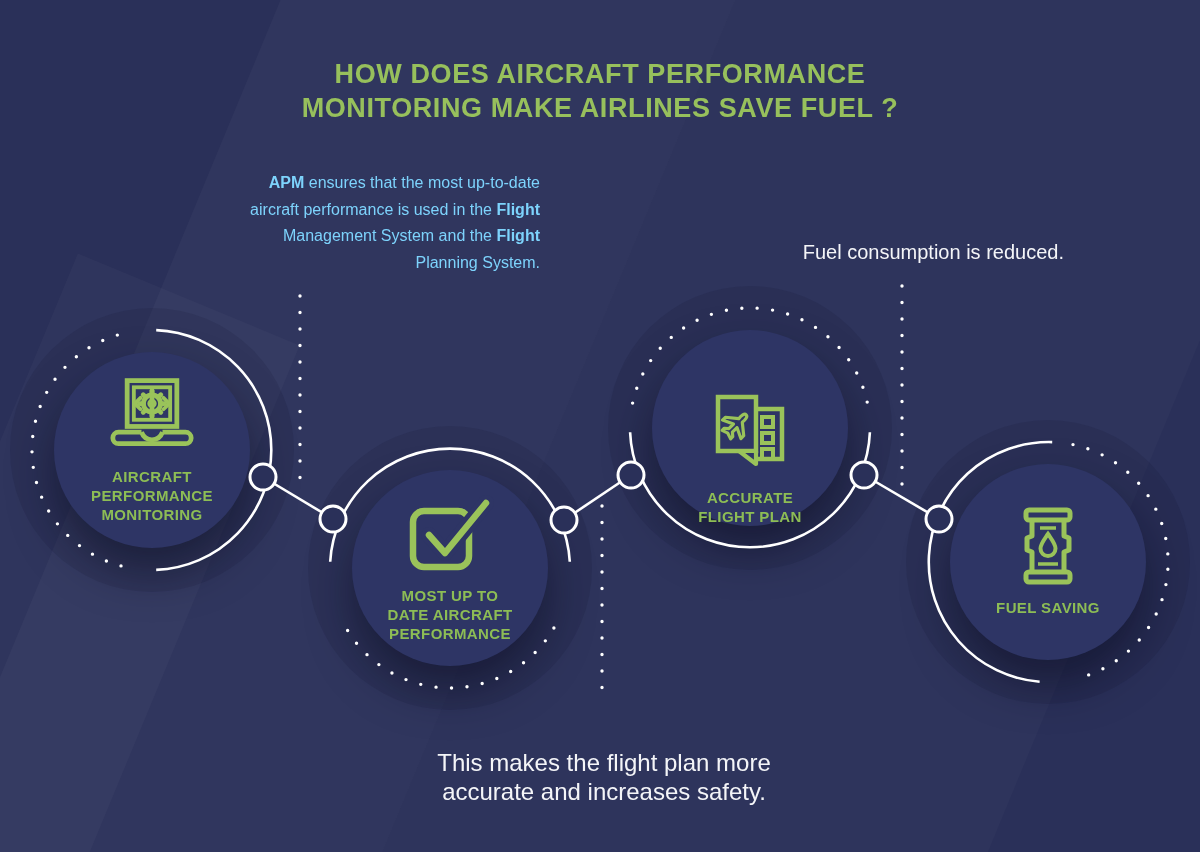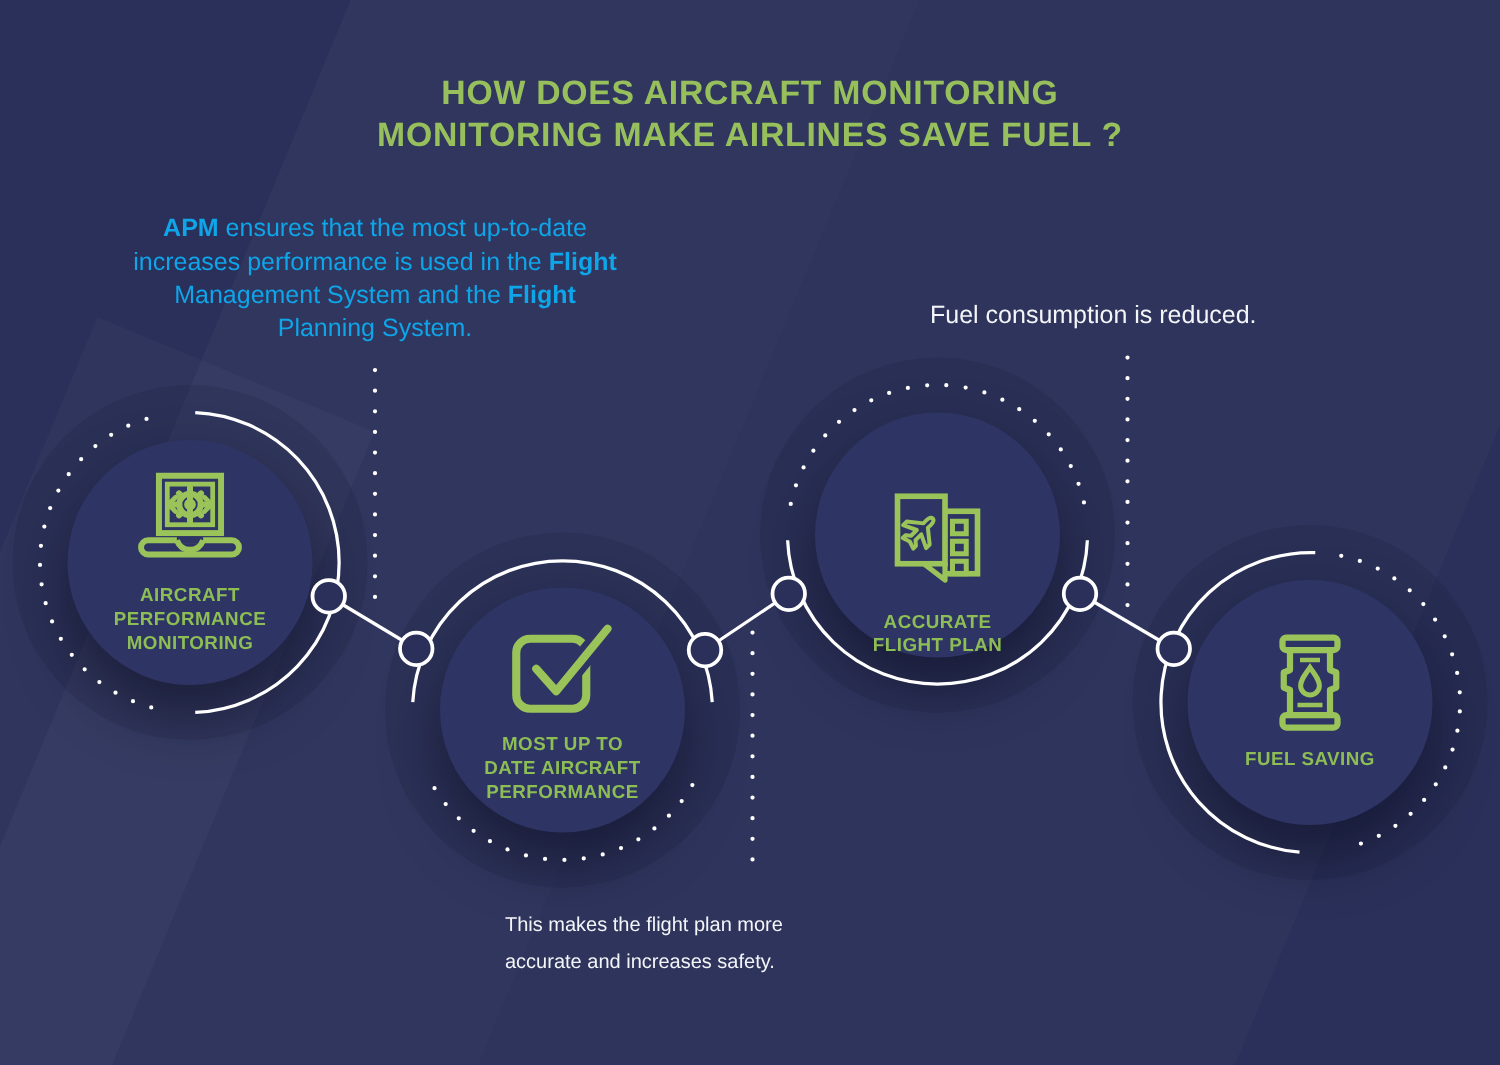--- a/index.html
+++ b/index.html
@@ -5,26 +5,26 @@
   html,body{margin:0;padding:0;background:#1d2240;}
   .canvas{position:relative;width:1200px;height:852px;overflow:hidden;
           background:#2A3059;font-family:"Liberation Sans",sans-serif;}
   .streak{position:absolute;pointer-events:none;}
   .s1{left:70px;top:-250px;width:420px;height:1600px;transform:rotate(22.5deg);background:rgba(255,255,255,0.030);}
   .s2{left:530px;top:-250px;width:560px;height:1600px;transform:rotate(22.5deg);background:rgba(255,255,255,0.020);}
   .s3{left:-180px;top:250px;width:240px;height:1300px;transform:rotate(22.5deg);background:rgba(255,255,255,0.028);}
 
   .title{position:absolute;left:0;right:0;top:57px;text-align:center;
          color:#97C05C;font-size:27px;line-height:34px;font-weight:700;letter-spacing:0.6px;}
-  .intro{position:absolute;left:60px;top:170px;width:480px;text-align:center;
-         color:#0ea5e9;font-size:20px;line-height:26.5px;font-weight:400;}
-  .callout-fuel{position:absolute;left:744px;top:239px;width:320px;text-align:left;
+  .intro{position:absolute;left:60px;top:170px;width:480px;text-align:right;
+         color:#7dd3fc;font-size:16px;line-height:26.5px;font-weight:400;}
+  .callout-fuel{position:absolute;left:744px;top:239px;width:320px;text-align:right;
          color:#F4F5F8;font-size:20px;line-height:26px;}
-  .callout-bottom{position:absolute;left:404px;top:726px;width:400px;
-         color:#F4F5F8;font-size:16px;line-height:29px;}
+  .callout-bottom{position:absolute;left:404px;top:748px;width:400px;text-align:center;
+         color:#F4F5F8;font-size:24px;line-height:29px;}
 
   .step{position:absolute;width:196px;height:196px;border-radius:50%;background:#2E3565;
         display:flex;flex-direction:column;align-items:center;justify-content:center;gap:13px;
         box-shadow:0 0 0 44px rgba(13,17,45,0.12), 0 24px 44px rgba(7,9,28,0.5);}
   .step .label{font-weight:700;font-size:15px;line-height:19px;letter-spacing:0.4px;
         color:#8DBD55;text-align:center;text-transform:uppercase;}
   .c1{left:54px;top:352px;}
   .c2{left:352px;top:470px;}
   .c3{left:652px;top:330px;justify-content:flex-end;}
   .c4{left:950px;top:464px;}
@@ -163,26 +163,26 @@
 
     <circle class="node" cx="263" cy="477" r="13"></circle>
     <circle class="node" cx="333" cy="519" r="13"></circle>
     <circle class="node" cx="564" cy="520" r="13"></circle>
     <circle class="node" cx="631" cy="475" r="13"></circle>
     <circle class="node" cx="864" cy="475" r="13"></circle>
     <circle class="node" cx="939" cy="519" r="13"></circle>
   </svg>
 
   <div class="title">
-      <div>HOW DOES AIRCRAFT MONITORING</div>
+      <div>HOW DOES AIRCRAFT PERFORMANCE</div>
       <div>MONITORING MAKE AIRLINES SAVE FUEL ?</div>
     </div>
   <div class="intro">
       <div><span style="font-weight: 700;">APM </span><span>ensures that the most up-to-date</span></div>
-      <div><span>increases performance is used in the </span><span style="font-weight: 700;">Flight</span></div>
+      <div><span>aircraft performance is used in the </span><span style="font-weight: 700;">Flight</span></div>
       <div><span style="font-weight: 400;">Management System</span><span> and the </span><span style="font-weight: 700;">Flight</span></div>
       <div><span style="font-weight: 400; margin-top: 20px;">Planning System</span><span>.</span></div>
     </div>
   <div class="callout-fuel">Fuel consumption is reduced.</div>
   <div class="callout-bottom">
       <div>This makes the flight plan more</div>
       <div>accurate and increases safety.</div>
     </div>
 
 </div>

